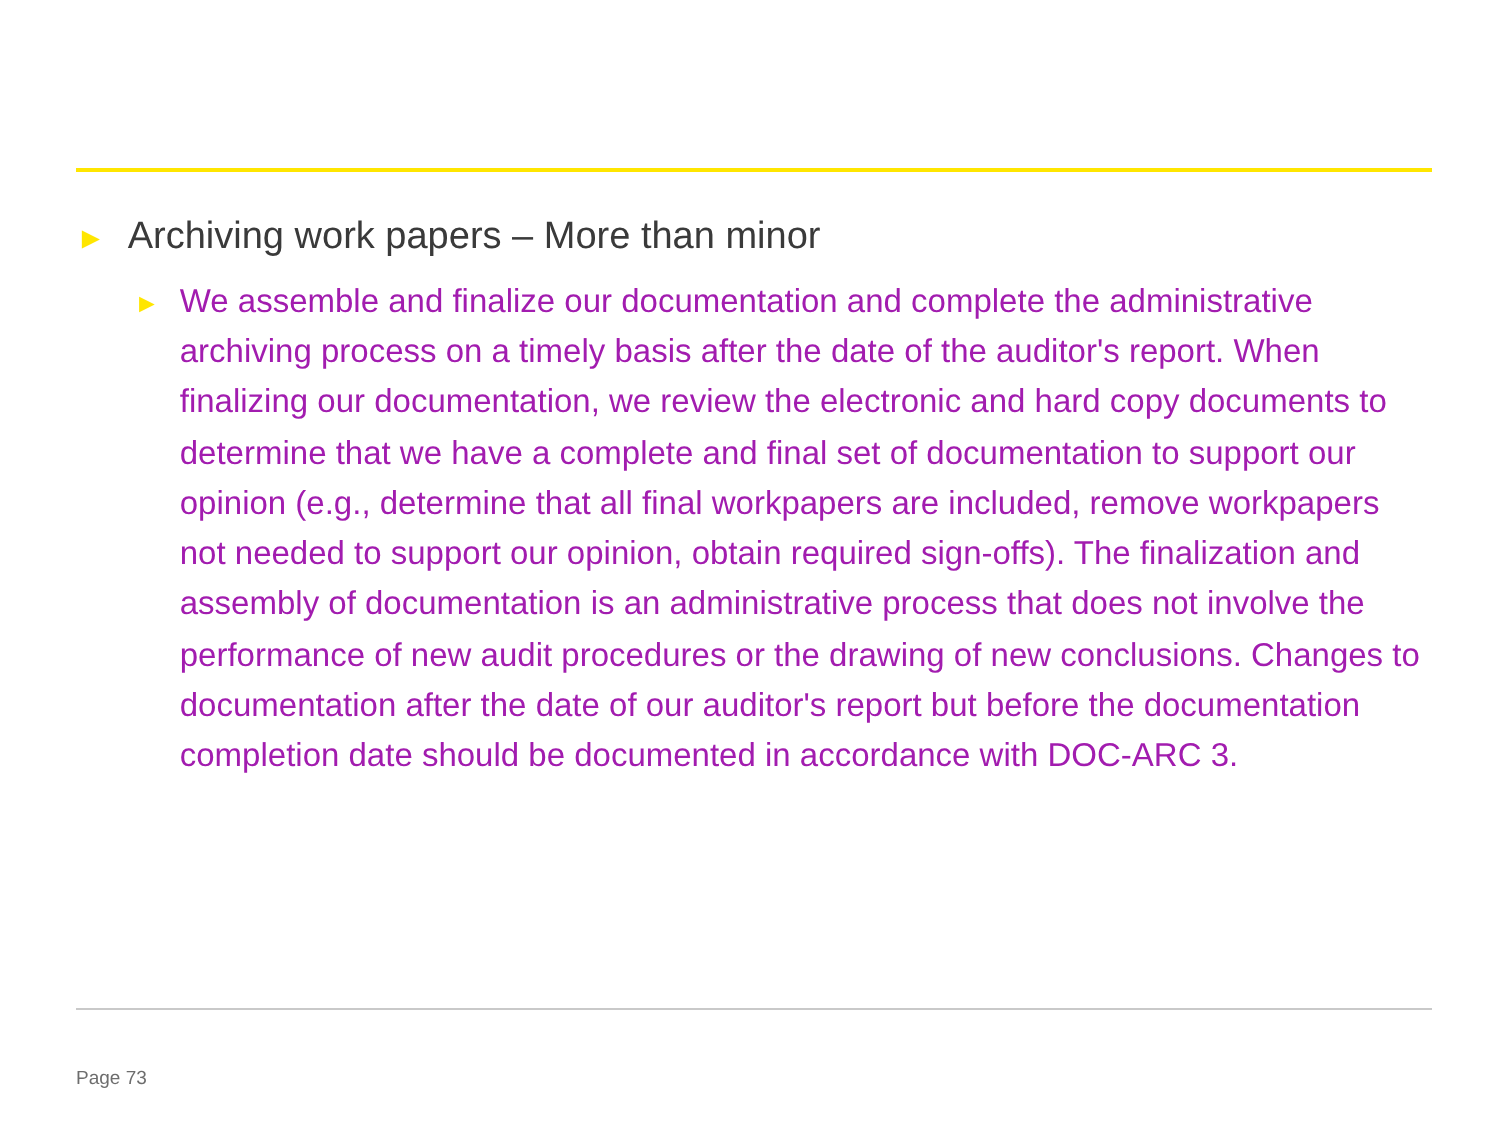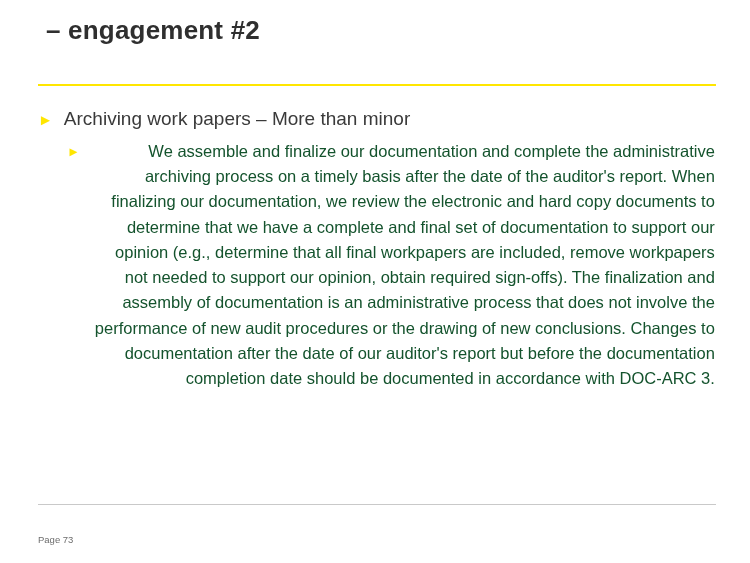--- a/index.html
+++ b/index.html
@@ -85,23 +85,23 @@
     margin-left: 29px;
   }
   .lvl2 .bullet {
     color: #ffe600;
     font-size: 13px;
     line-height: 25px;
     flex: 0 0 auto;
   }
   .lvl2 .text {
     font-size: 16.5px;
-    color: #14532d;
+    color: #a21caf;
     line-height: 1.53;
-    text-align: right;
+    text-align: left;
     max-width: 625px;
   }
 
   
   .footer-rule {
     position: absolute;
     left: 38px;
     top: 504px;
     width: 678px;
     height: 1px;
@@ -149,21 +149,20 @@
     border-bottom: 13px solid #ffe600;
     transform: skewX(-6deg);
   }
 </style>
 </head>
 <body>
 
 <div class="slide">
 
   <div class="title-block">
-    <div class="title-line2">– engagement #2</div>
   </div>
   <div class="title-rule"></div>
 
   <div class="body-area">
 
     <div class="lvl1">
       <span class="bullet">►</span>
       <span class="text">Archiving work papers – More than minor</span>
     </div>
 

